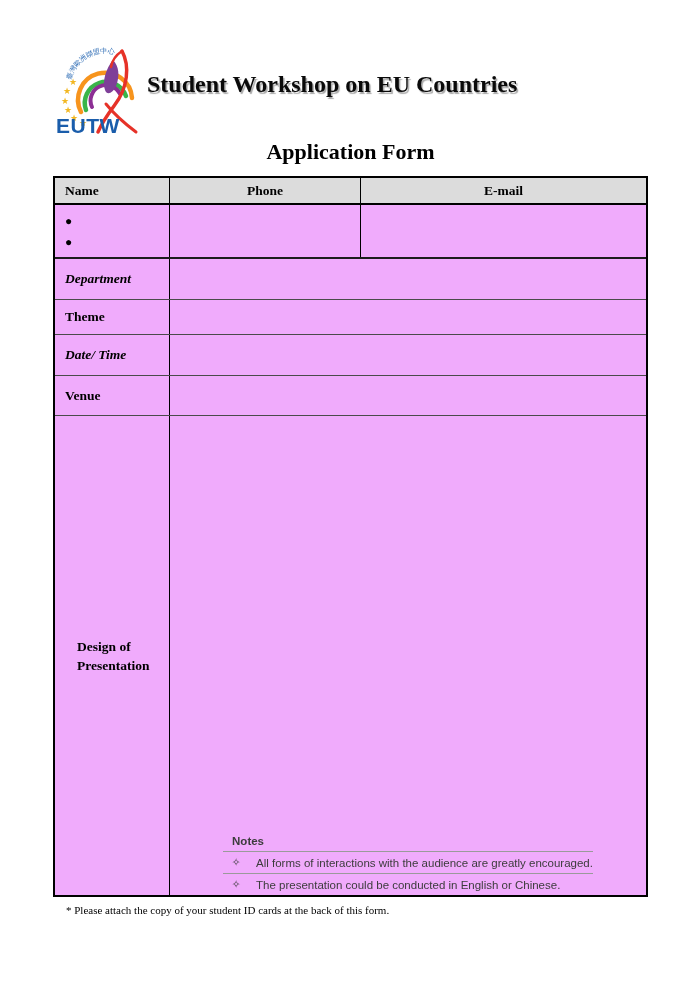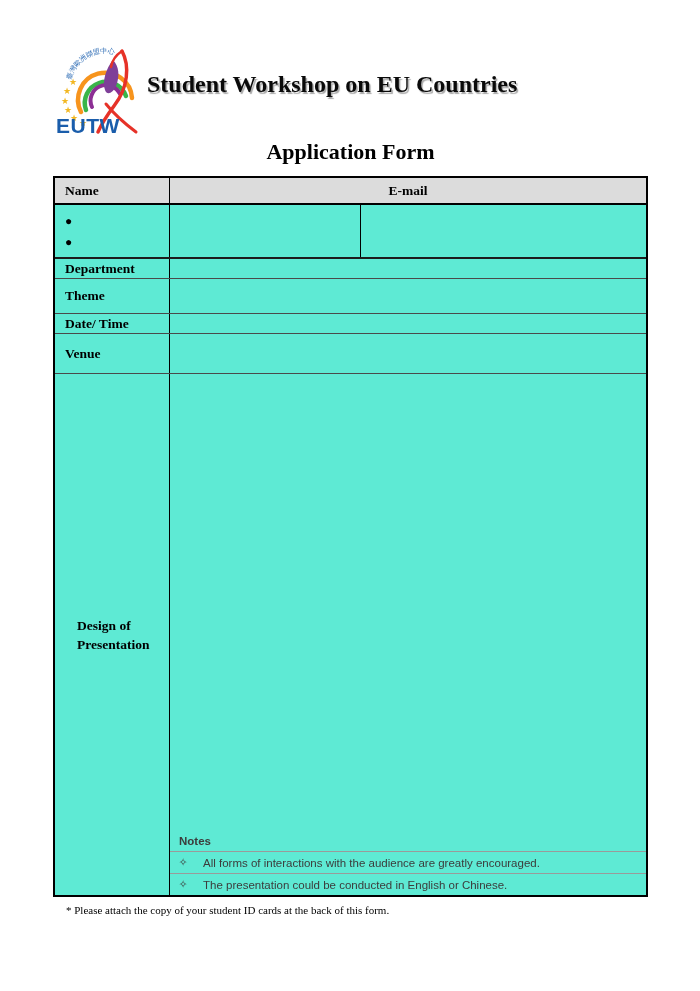--- a/index.html
+++ b/index.html
@@ -28,21 +28,21 @@
   }
   .form-title {
     position:absolute; left:53px; top:139px; width:595px;
     text-align:center; font-size:22px; font-weight:bold;
   }
 
   
   .form-table {
     position:absolute; left:53px; top:176px; width:595px; height:721px;
     border:2px solid #000; display:flex; flex-direction:column;
-    background:#5eead4;
+    background:#f0abfc;
   }
   .trow { display:flex; width:100%; }
   .c1 { width:114px; flex:none; }
   .c2 { width:191px; flex:none; border-left:1px solid #000; }
   .c3 { flex:1; border-left:1px solid #000; }
 
   .row-header { height:27px; background:#dcdcdc; border-bottom:2px solid #000; }
   .row-header .hcell {
     display:flex; align-items:center; font-weight:bold; font-size:13.5px;
   }
@@ -52,30 +52,30 @@
   .row-name { height:54px; border-bottom:2px solid #1c1c1c; }
   .bullet-list { padding:6px 0 0 10px; }
   .bullet-dot { font-size:12px; line-height:21px; color:#000; }
 
   .row-field { border-bottom:1px solid #4a4a4a; }
   .row-field .label-cell {
     width:114px; flex:none; display:flex; align-items:center;
     padding-left:10px; font-weight:bold; font-size:13.5px;
   }
   .row-field .value-cell { flex:1; border-left:1px solid #000; }
-  .h-36 { height:20px; } .h-35 { height:35px; } .h-40 { height:40px; }
+  .h-36 { height:41px;font-style:italic; } .h-35 { height:35px; } .h-40 { height:40px; }
 
   .row-design { flex:1; display:flex; }
   .row-design .label-cell {
     width:114px; flex:none; display:flex; align-items:center;
     padding-left:22px; font-weight:bold; font-size:13.5px; line-height:19px;
   }
   .row-design .label-cell span { display:block; width:92px; }
   .design-area {
-    flex:1; border-left:1px solid #000; display:flex; flex-direction:column;
+    flex:1; border-left:1px solid #000; display:flex; flex-direction:column;align-items:center;
   }
   .design-spacer { flex:1; }
   .notes-block { font-family:"Liberation Sans", sans-serif; color:#3c3c3c; }
   .notes-title {
     font-weight:bold; font-size:11.5px; padding:2px 0 4px 9px;
   }
   .note-row {
     display:flex; align-items:center; border-top:1px solid #9a9a9a;
     font-size:11.5px; padding:4px 0;
   }
@@ -127,20 +127,21 @@
   </div>
 
   <div class="doc-title">Student Workshop on EU Countries</div>
 
   <div class="form-title">Application Form</div>
 
   <div class="form-table">
 
     <div class="trow row-header">
       <div class="hcell c1">Name</div>
+      <div class="hcell c2">Phone</div>
       <div class="hcell c3">E-mail</div>
     </div>
 
     <div class="trow row-name">
       <div class="c1">
         <div class="bullet-list">
           <div class="bullet-dot">●</div>
           <div class="bullet-dot">●</div>
         </div>
       </div>

